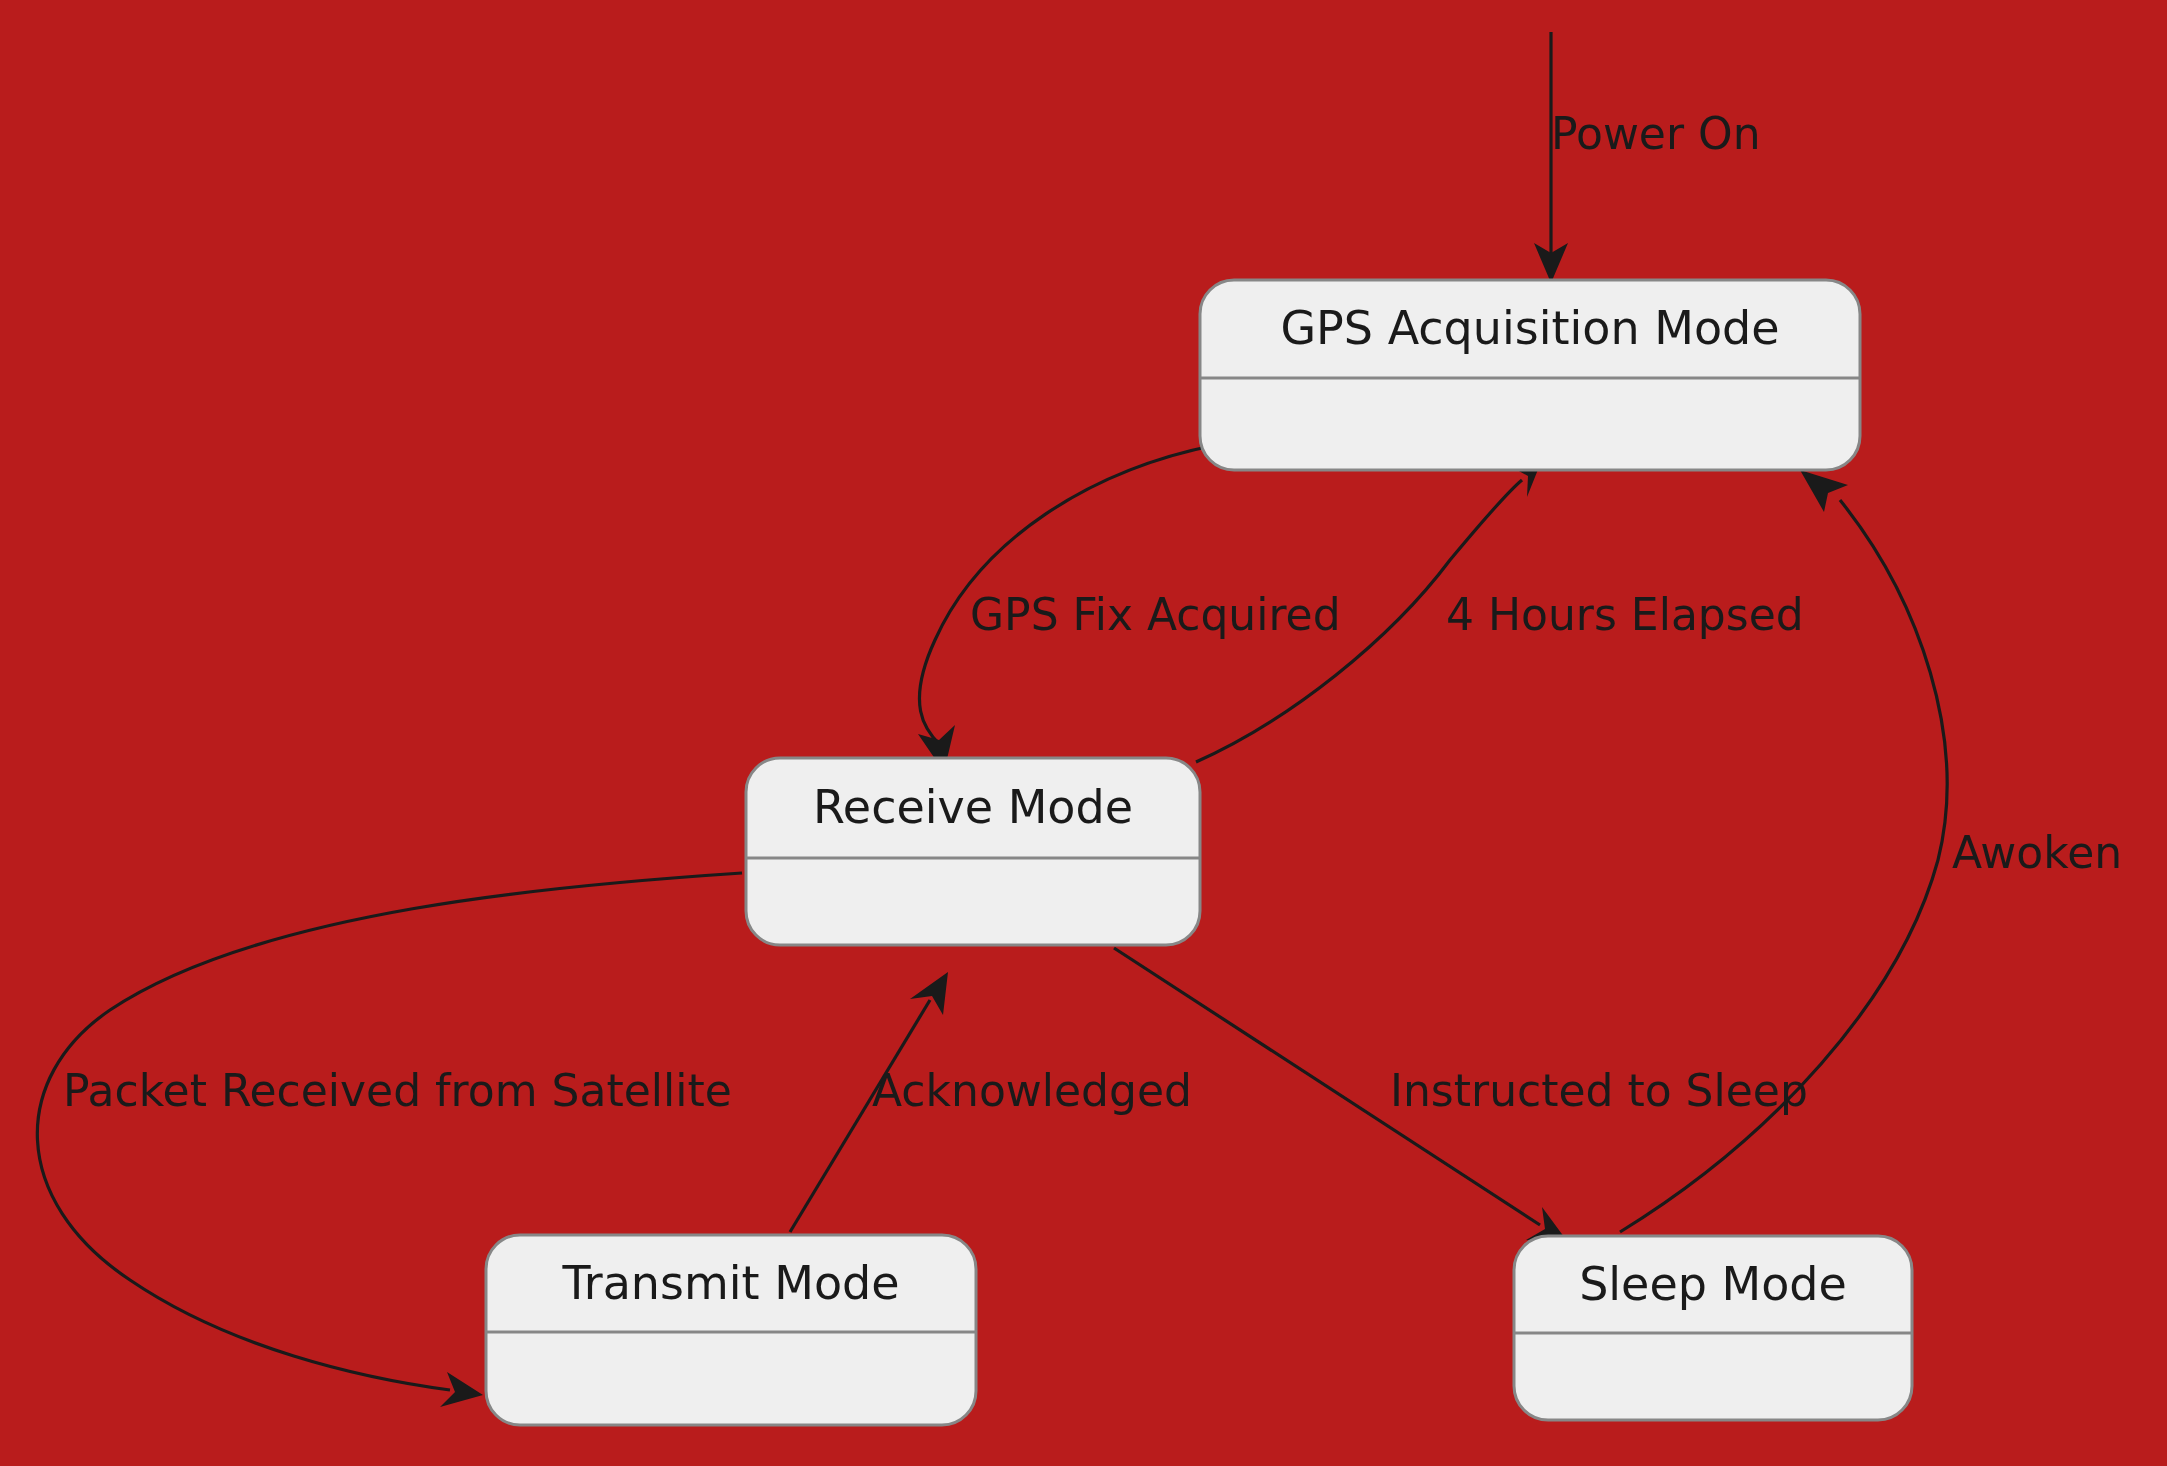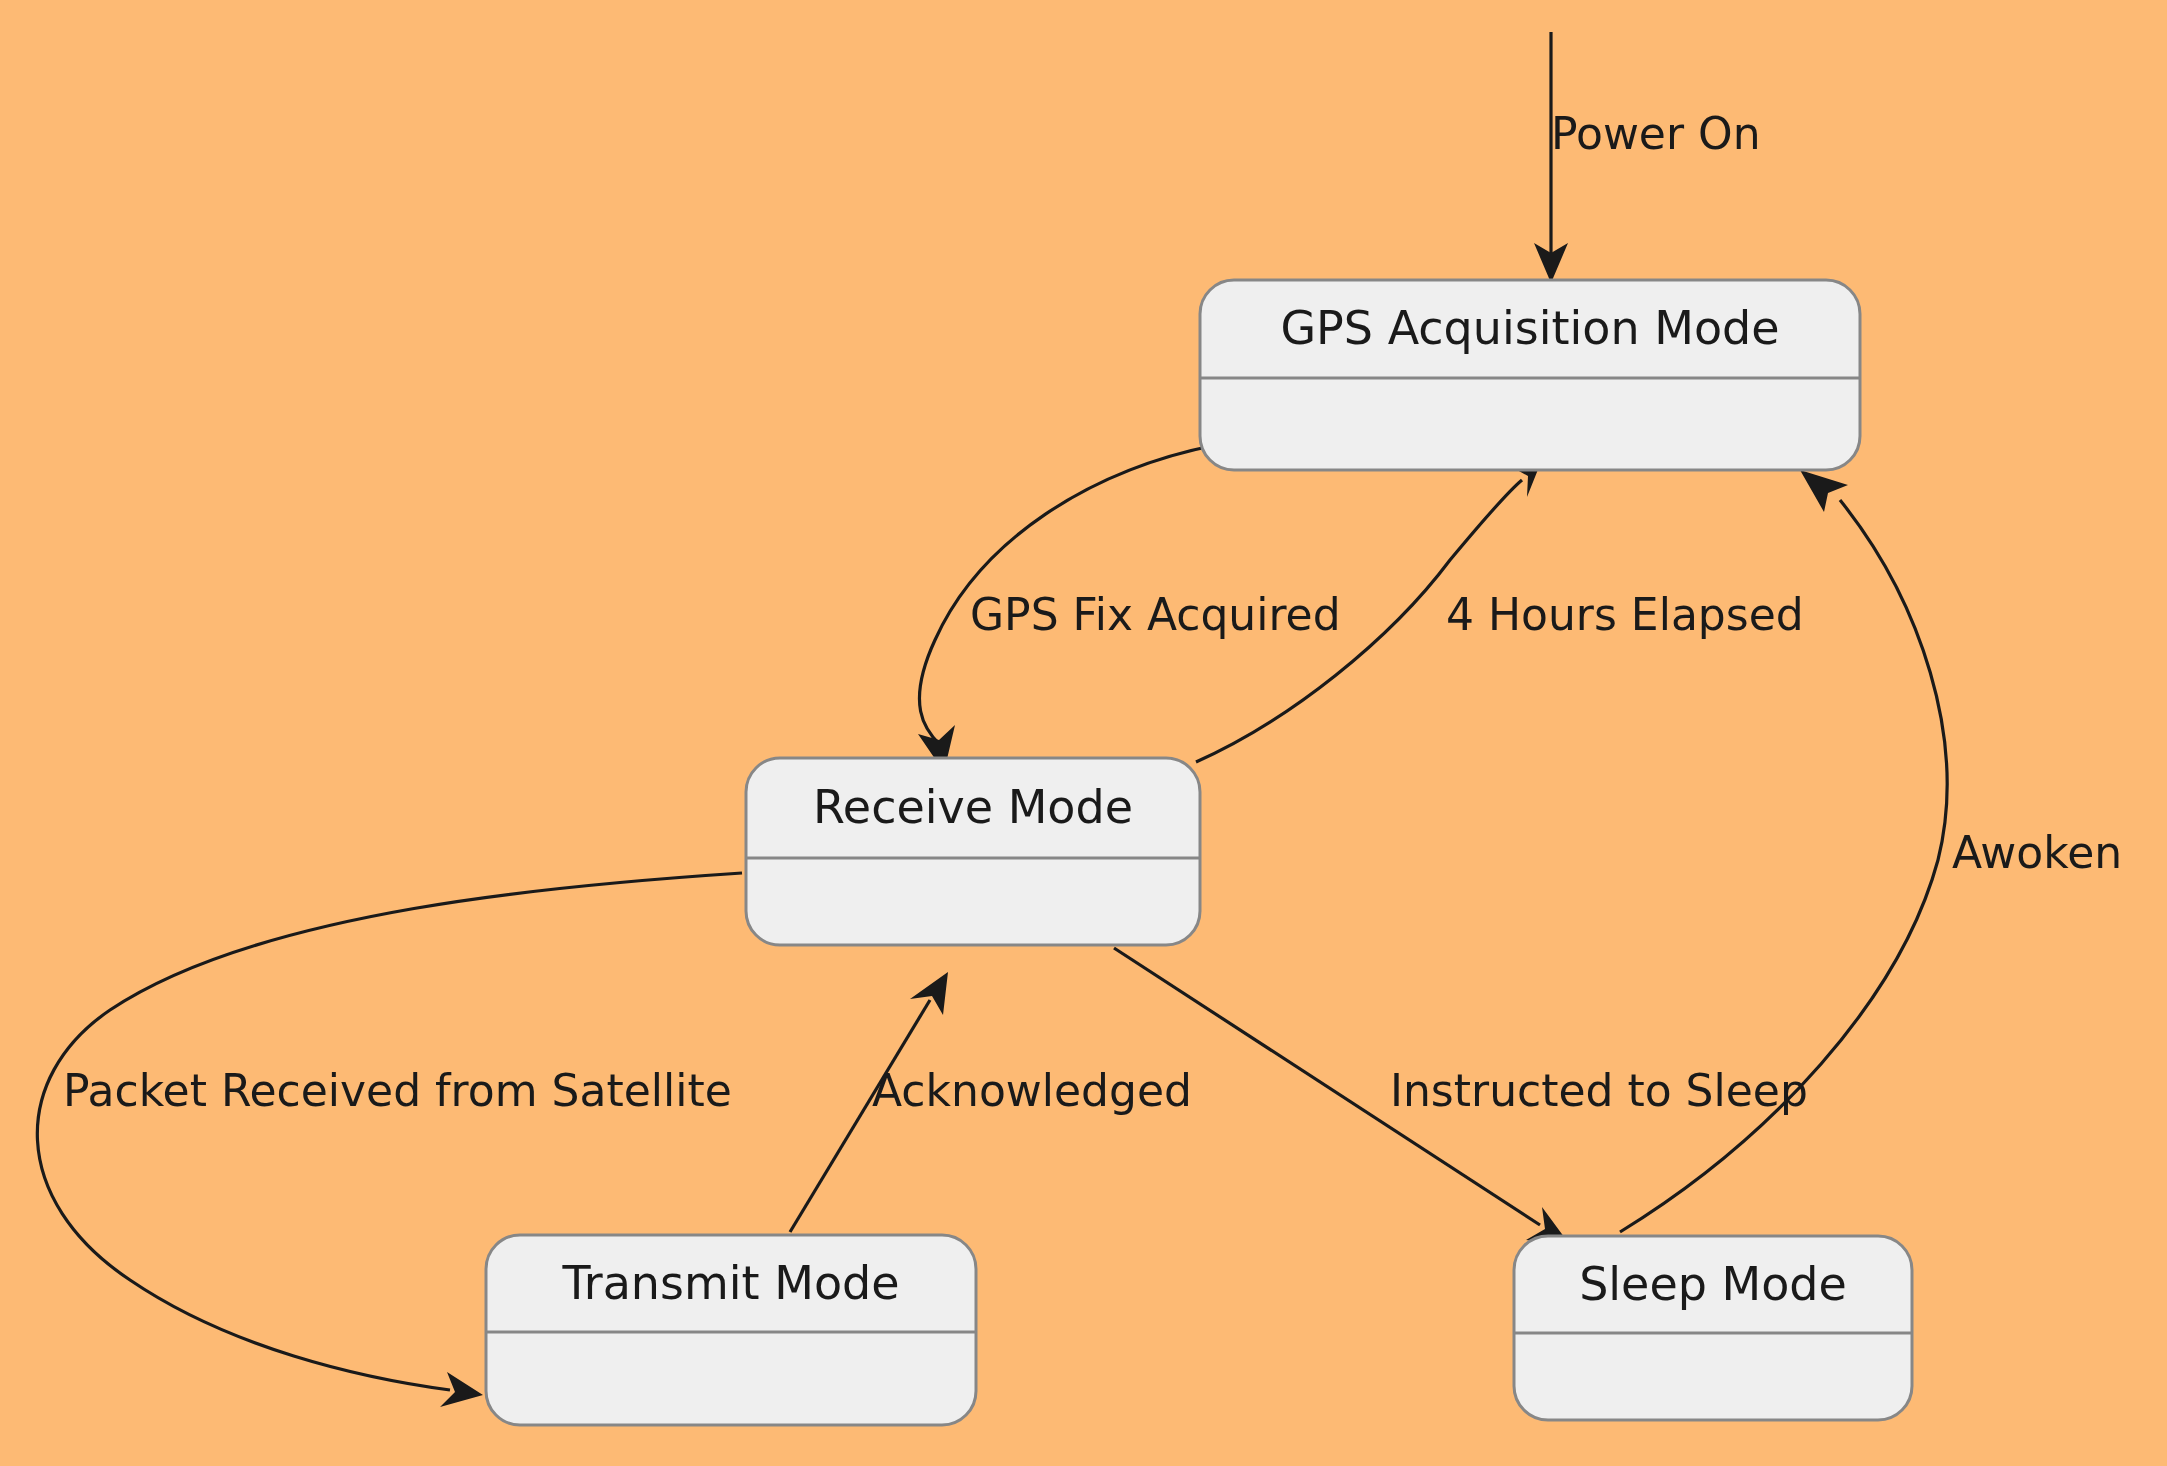--- a/index.html
+++ b/index.html
@@ -10,21 +10,21 @@
   body {
     width: 2167px;
     height: 1466px;
     overflow: hidden;
     font-family: "DejaVu Sans", sans-serif;
   }
   #diagram-root {
     position: relative;
     width: 2167px;
     height: 1466px;
-    background: #fdba74;
+    background: #b91c1c;
   }
   svg.diagram-canvas {
     position: absolute;
     top: 0;
     left: 0;
     width: 2167px;
     height: 1466px;
     display: block;
   }
   .state-box-fill {

